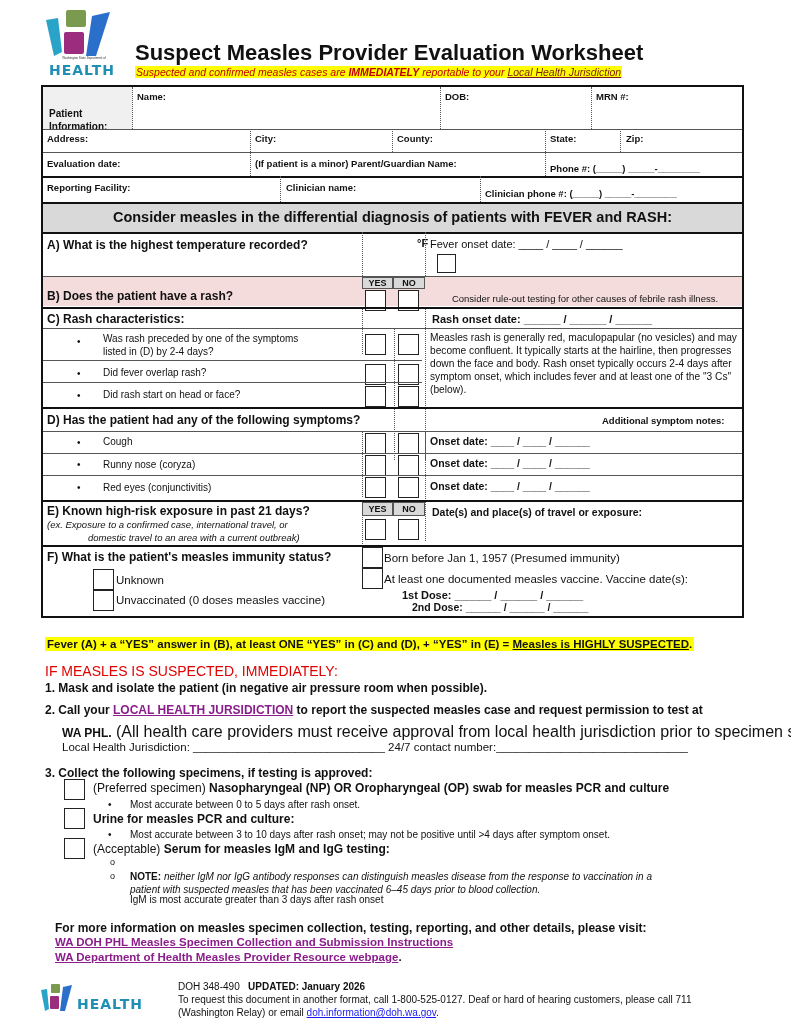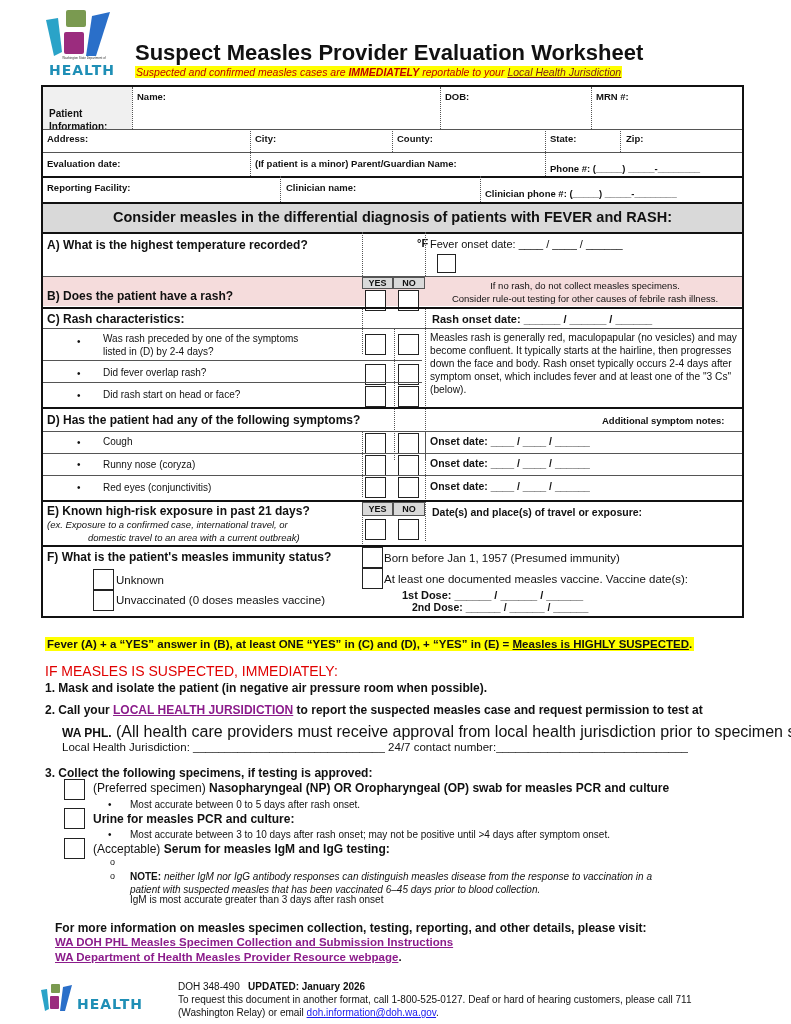--- a/index.html
+++ b/index.html
@@ -106,21 +106,20 @@
   <div class="cb" style="left:394px;top:167px;width:19px;height:19px;"></div>
   <div class="t" style="left:416px;top:188px;font-size:10px;margin-left:28px;">N/A (afebrile)</div>
   <div class="hline" style="top:189px;"></div>
 
   <div class="pink" style="top:190px;height:29px;"></div>
   <div class="yn-head" style="left:319px;top:190px;width:31px;height:12px;">YES</div>
   <div class="yn-head" style="left:350px;top:190px;width:32px;height:12px;">NO</div>
   <div class="q" style="left:4px;top:202px;">B) Does the patient have a rash?</div>
   <div class="cb" style="left:322px;top:203px;"></div>
   <div class="cb" style="left:355px;top:203px;"></div>
-  <div class="t-sm" style="left:384px;top:193px;width:316px;text-align:center;">If no rash, do not collect measles specimens.</div>
   <div class="t-sm" style="left:384px;top:206px;width:316px;text-align:center;">Consider rule-out testing for other causes of febrile rash illness.</div>
   <div class="hline thick" style="top:220px;"></div>
 
   <div class="q" style="left:4px;top:225px;">C)  Rash characteristics:</div>
   <div class="t" style="left:389px;top:226px;font-weight:bold;font-size:11px;">Rash onset date: ______ / ______ / ______</div>
   <div class="hline" style="top:241px;"></div>
 
   <div class="bullet" style="left:34px;top:249px;">•</div>
   <div class="note" style="left:60px;top:245px;width:200px;font-size:10px;">Was rash preceded by one of the symptoms listed in (D) by 2-4 days?</div>
   <div class="cb" style="left:322px;top:247px;"></div>

